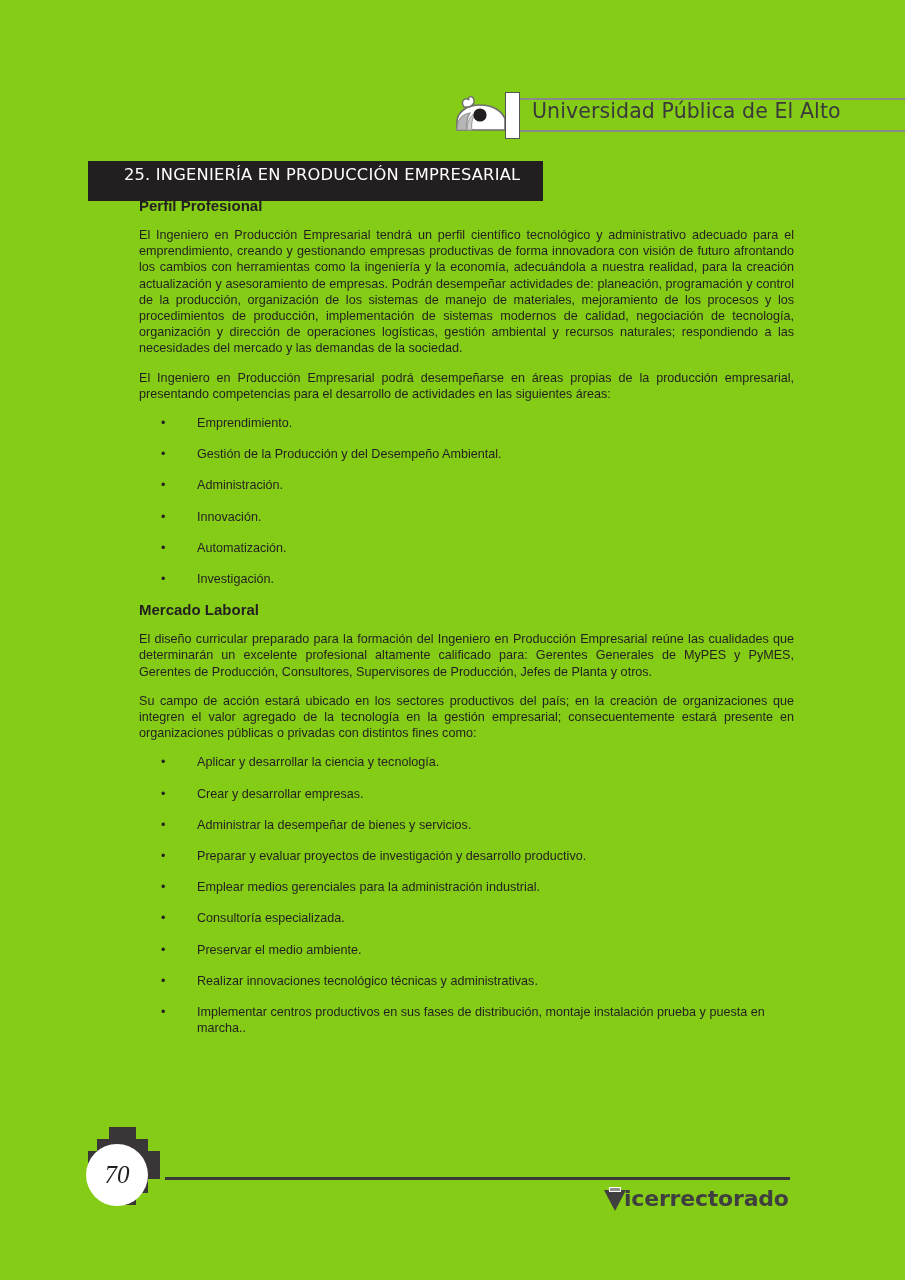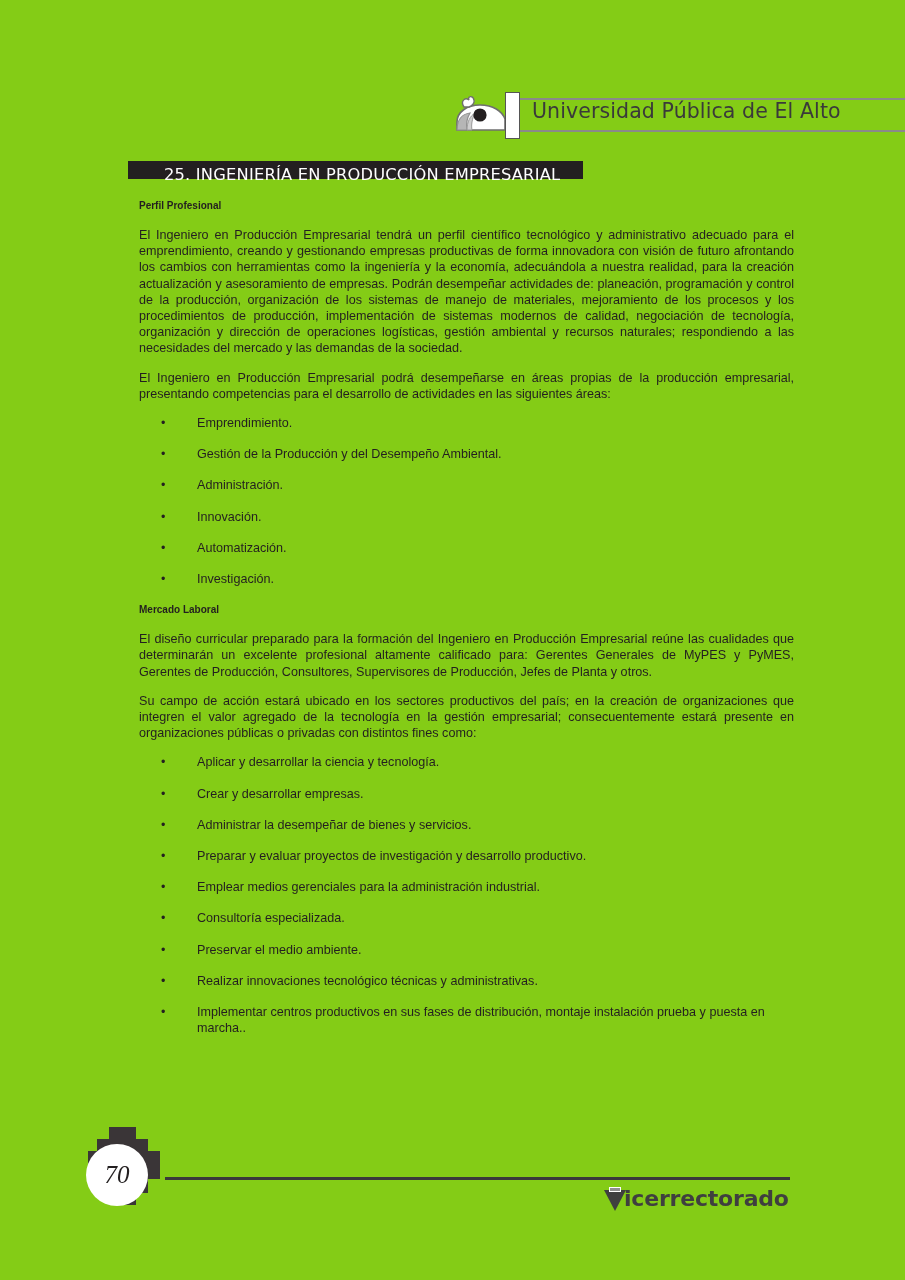--- a/index.html
+++ b/index.html
@@ -70,23 +70,22 @@
     width: 62px;
     height: 47px;
   }
 
   
   .section-banner {
     position: absolute;
     left: 88px;
     top: 161px;
     width: 455px;
-    height: 18px;
+    height: 40px;
     background: #231f20;
-    margin-left: 40px;
   }
   .section-banner-label {
     position: absolute;
     left: 36px;
     top: 4px;
     color: #ffffff;
     font-size: 16.3px;
     letter-spacing: 0.2px;
     white-space: nowrap;
     font-family: "DejaVu Sans", sans-serif;
@@ -107,21 +106,21 @@
     color: #231f20;
   }
   p.para.lead {
     margin-bottom: 14px;
   }
   .label-bold {
     font-weight: bold;
   }
   h3.subhead {
     margin: 0 0 13px 0;
-    font-size: 10px;
+    font-size: 15px;
     line-height: 16px;
     font-weight: bold;
     color: #231f20;
   }
   h3.subhead.spaced-top {
     margin-top: 5px;
   }
 
   ul.bullets {
     list-style: none;

